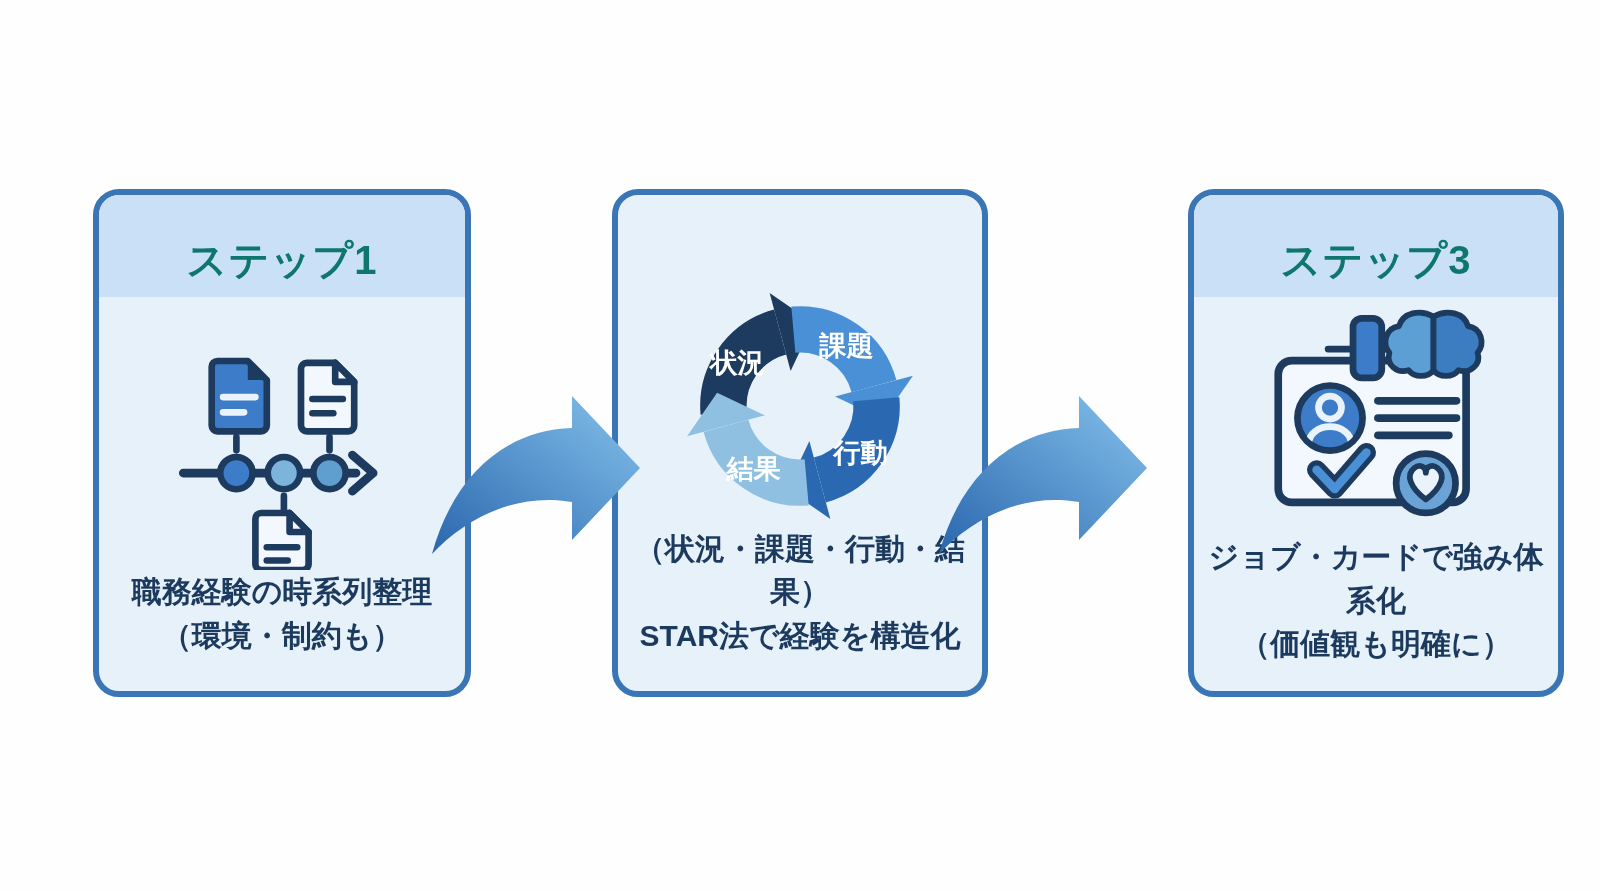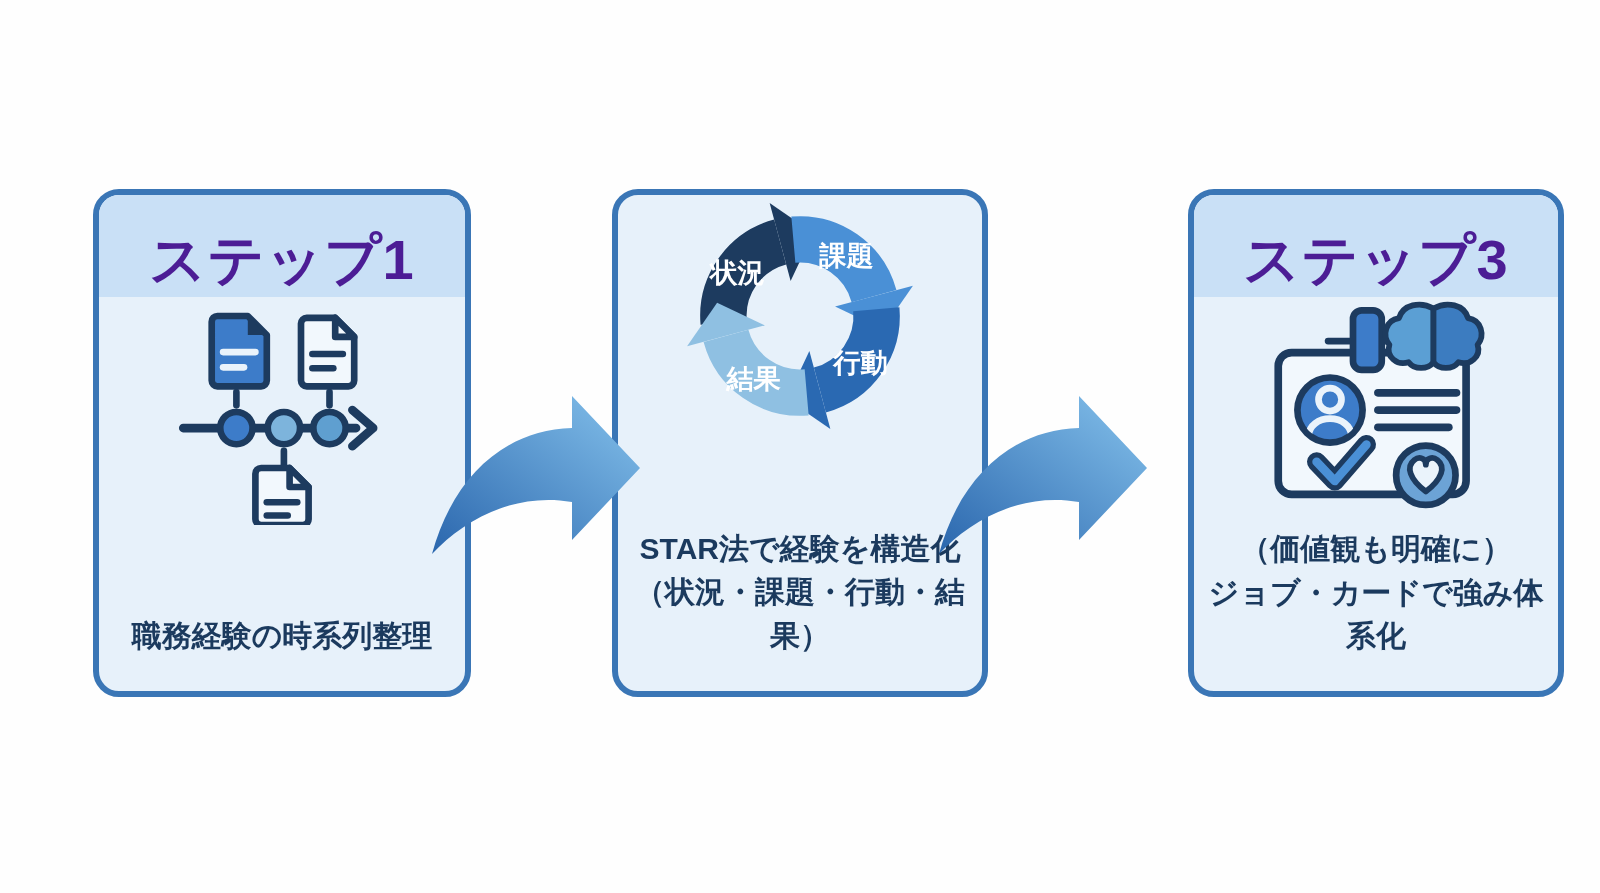--- a/index.html
+++ b/index.html
@@ -24,26 +24,26 @@
   .card--1{left:93px;width:378px;}
   .card--2{left:612px;}
   .card--3{left:1188px;}
 
   .card__header{
     height:102px;flex:0 0 102px;
     background:#c9e0f6;
     display:flex;align-items:center;justify-content:center;
   }
   .card__title{
-    font-size:56px;font-weight:bold;color:#4c1d95;letter-spacing:1px;margin-top:29px;
+    font-size:40px;font-weight:bold;color:#0f766e;letter-spacing:1px;margin-top:29px;
   }
   .card__iconwrap{
     flex:1 1 auto;
-    display:flex;align-items:flex-start;justify-content:center;
-    padding-top:0;
+    display:flex;align-items:flex-end;justify-content:center;
+    padding-top:8px;
   }
   .card__text{
     flex:0 0 auto;
     padding:0 8px 34px 8px;
     text-align:center;
     font-size:30px;font-weight:bold;color:#1b3a5e;
     line-height:1.45;
   }
 
   
@@ -93,20 +93,21 @@
         <path d="M 152 75 H 174" stroke="#1d3b5f" stroke-width="7" stroke-linecap="round"></path>
 
         <path d="M 92 186 a 6 6 0 0 1 6 -6 h 30 l 20 20 v 34 a 6 6 0 0 1 -6 6 h -44 a 6 6 0 0 1 -6 -6 z" fill="#f2f8fd" stroke="#1d3b5f" stroke-width="7" stroke-linejoin="round"></path>
         <path d="M 128 180 v 20 h 20 z" fill="#f2f8fd" stroke="#1d3b5f" stroke-width="7" stroke-linejoin="round"></path>
         <path d="M 104 216 H 136" stroke="#1d3b5f" stroke-width="7" stroke-linecap="round"></path>
         <path d="M 104 230 H 126" stroke="#1d3b5f" stroke-width="7" stroke-linecap="round"></path>
       </svg>
     </div>
     <div class="card__text">
       <div>職務経験の時系列整理</div>
+      <div>（環境・制約も）</div>
     </div>
   </div>
 
   <div class="card card--2">
     <div class="card__iconwrap">
 
       <svg class="icon-svg" width="242" height="242" viewBox="0 0 240 240">
 
         <g>
           <path d="M 44.3 126.6 A 76 76 0 0 1 100.3 46.6" stroke="#1d3b5f" stroke-width="46" fill="none"></path>
@@ -127,22 +128,22 @@
           <path d="M 126.6 195.7 A 76 76 0 0 1 46.6 139.7" stroke="#8fc0e2" stroke-width="46" fill="none"></path>
           <polygon points="8.0,150.1 37.8,106.9 85.2,129.3" fill="#8fc0e2"></polygon>
         </g>
         <text class="cycle-label" x="58" y="77" text-anchor="middle" dominant-baseline="central">状況</text>
         <text class="cycle-label" x="166" y="60" text-anchor="middle" dominant-baseline="central">課題</text>
         <text class="cycle-label" x="180" y="166" text-anchor="middle" dominant-baseline="central">行動</text>
         <text class="cycle-label" x="74" y="182" text-anchor="middle" dominant-baseline="central">結果</text>
       </svg>
     </div>
     <div class="card__text">
+      <div>（状況・課題・行動・結果）</div>
       <div>STAR法で経験を構造化</div>
-      <div>（状況・課題・行動・結果）</div>
     </div>
   </div>
 
   <div class="card card--3">
     <div class="card__header">
       <span class="card__title">ステップ3</span>
     </div>
     <div class="card__iconwrap">
 
       <svg class="icon-svg" width="230" height="230" viewBox="0 0 240 240">
@@ -177,22 +178,22 @@
           <path d="M 58 172 L 77 192 L 110 154" fill="none" stroke="#4a90d6" stroke-width="9" stroke-linecap="round" stroke-linejoin="round"></path>
         </g>
 
         <g>
           <circle cx="172" cy="186" r="31" fill="#6ca3d6" stroke="#1d3b5f" stroke-width="7"></circle>
           <path d="M 172 203 C 155 190 151 177 160 170 C 165 166 172 168 172 175 C 172 168 179 166 184 170 C 193 177 189 190 172 203 Z" fill="#eaf3fb" stroke="#1d3b5f" stroke-width="6" stroke-linejoin="round"></path>
         </g>
       </svg>
     </div>
     <div class="card__text">
+      <div>ジョブ・カードで強み体系化</div>
       <div>（価値観も明確に）</div>
-      <div>ジョブ・カードで強み体系化</div>
     </div>
   </div>
 
   <svg class="flow-arrow flow-arrow--1" viewBox="0 0 220 190">
     <defs>
       <linearGradient id="arrowGrad1" x1="0%" y1="100%" x2="100%" y2="0%">
         <stop offset="0%" stop-color="#2a66ad"></stop>
         <stop offset="100%" stop-color="#85c2ec"></stop>
       </linearGradient>
     </defs>

